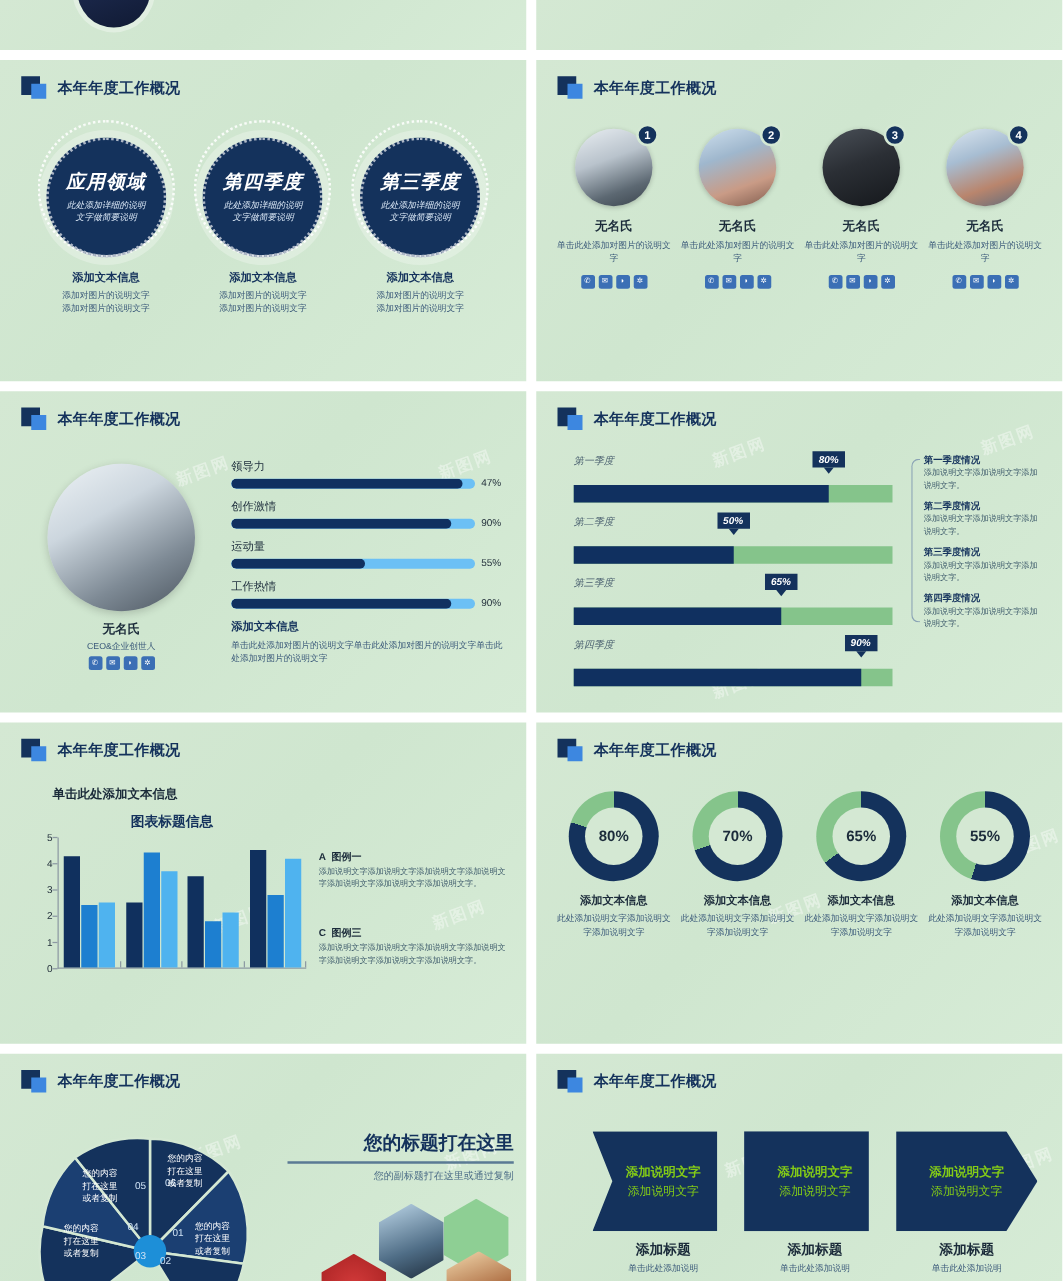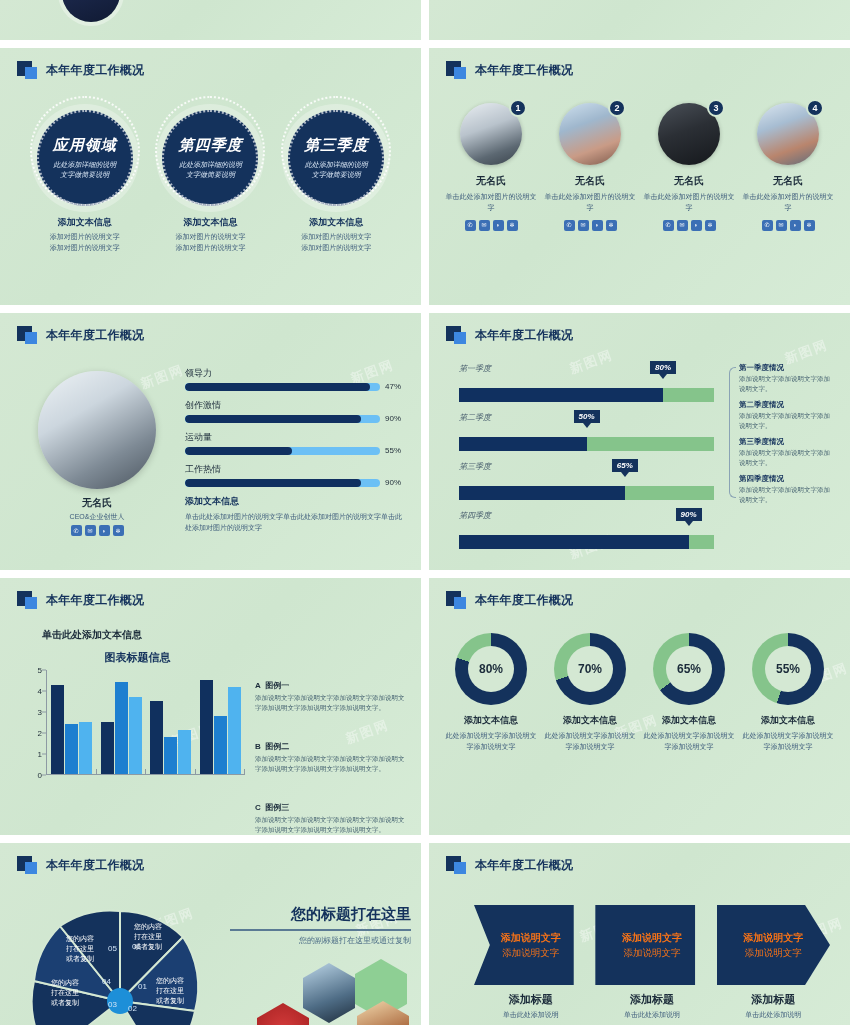--- a/index.html
+++ b/index.html
@@ -137,21 +137,21 @@
   .wt-rule { margin:5px 0 4px; height:1.5px; background:#5a7a94; }
   .wt-s { font-size:8px; color:#4b6c86; text-align:right; }
   .hexes { position:absolute; left:245px; top:118px; width:170px; height:70px; }
   .hex { position:absolute; width:52px; height:60px;
          clip-path: polygon(50% 0%, 100% 25%, 100% 75%, 50% 100%, 0% 75%, 0% 25%); }
 
   
   .chevs { position:absolute; left:45px; right:20px; top:62px; display:flex; gap:8px; }
   .chev { flex:1; }
   .chev-shape { height:80px; background:#14325c; display:flex; flex-direction:column;
-                align-items:center; justify-content:center; color:#f97316; }
+                align-items:center; justify-content:center; color:#84cc16; }
   .cs-a { clip-path: polygon(0% 0%, 88% 0%, 88% 100%, 0% 100%, 14% 50%); }
   .cs-b { clip-path: polygon(0% 0%, 88% 0%, 88% 100%, 0% 100%); }
   .cs-c { clip-path: polygon(0% 0%, 78% 0%, 100% 50%, 78% 100%, 0% 100%); }
   .cs-l1 { font-size:10px; font-weight:bold; }
   .cs-l2 { font-size:9.5px; margin-top:2px; }
   .chev-cap { margin-top:7px; text-align:center; font-size:11px; font-weight:bold; color:#1b2b3a; }
   .chev-sub { margin-top:3px; text-align:center; font-size:7px; color:#3b5a7a; }
 
   .wm { position:absolute; font-size:13px; color:rgba(255,255,255,.40); font-weight:bold;
         transform:rotate(-20deg); pointer-events:none; letter-spacing:2px; }
@@ -466,26 +466,20 @@
             <div class="cbar c3" style="height:84%"></div>
           </div>
       </div>
     </div>
 
 
     <div class="leg">
       <div class="leg-item">
         <div class="leg-h">
           <span>A</span>&nbsp;&nbsp;<span>图例一</span>
-        </div>
-        <div class="leg-b">添加说明文字添加说明文字添加说明文字添加说明文字添加说明文字添加说明文字添加说明文字。</div>
-      </div>
-      <div class="leg-item">
-        <div class="leg-h">
-          <span>B</span>&nbsp;&nbsp;<span>图例二</span>
         </div>
         <div class="leg-b">添加说明文字添加说明文字添加说明文字添加说明文字添加说明文字添加说明文字添加说明文字。</div>
       </div>
       <div class="leg-item">
         <div class="leg-h">
           <span>C</span>&nbsp;&nbsp;<span>图例三</span>
         </div>
         <div class="leg-b">添加说明文字添加说明文字添加说明文字添加说明文字添加说明文字添加说明文字添加说明文字。</div>
       </div>
     </div>

